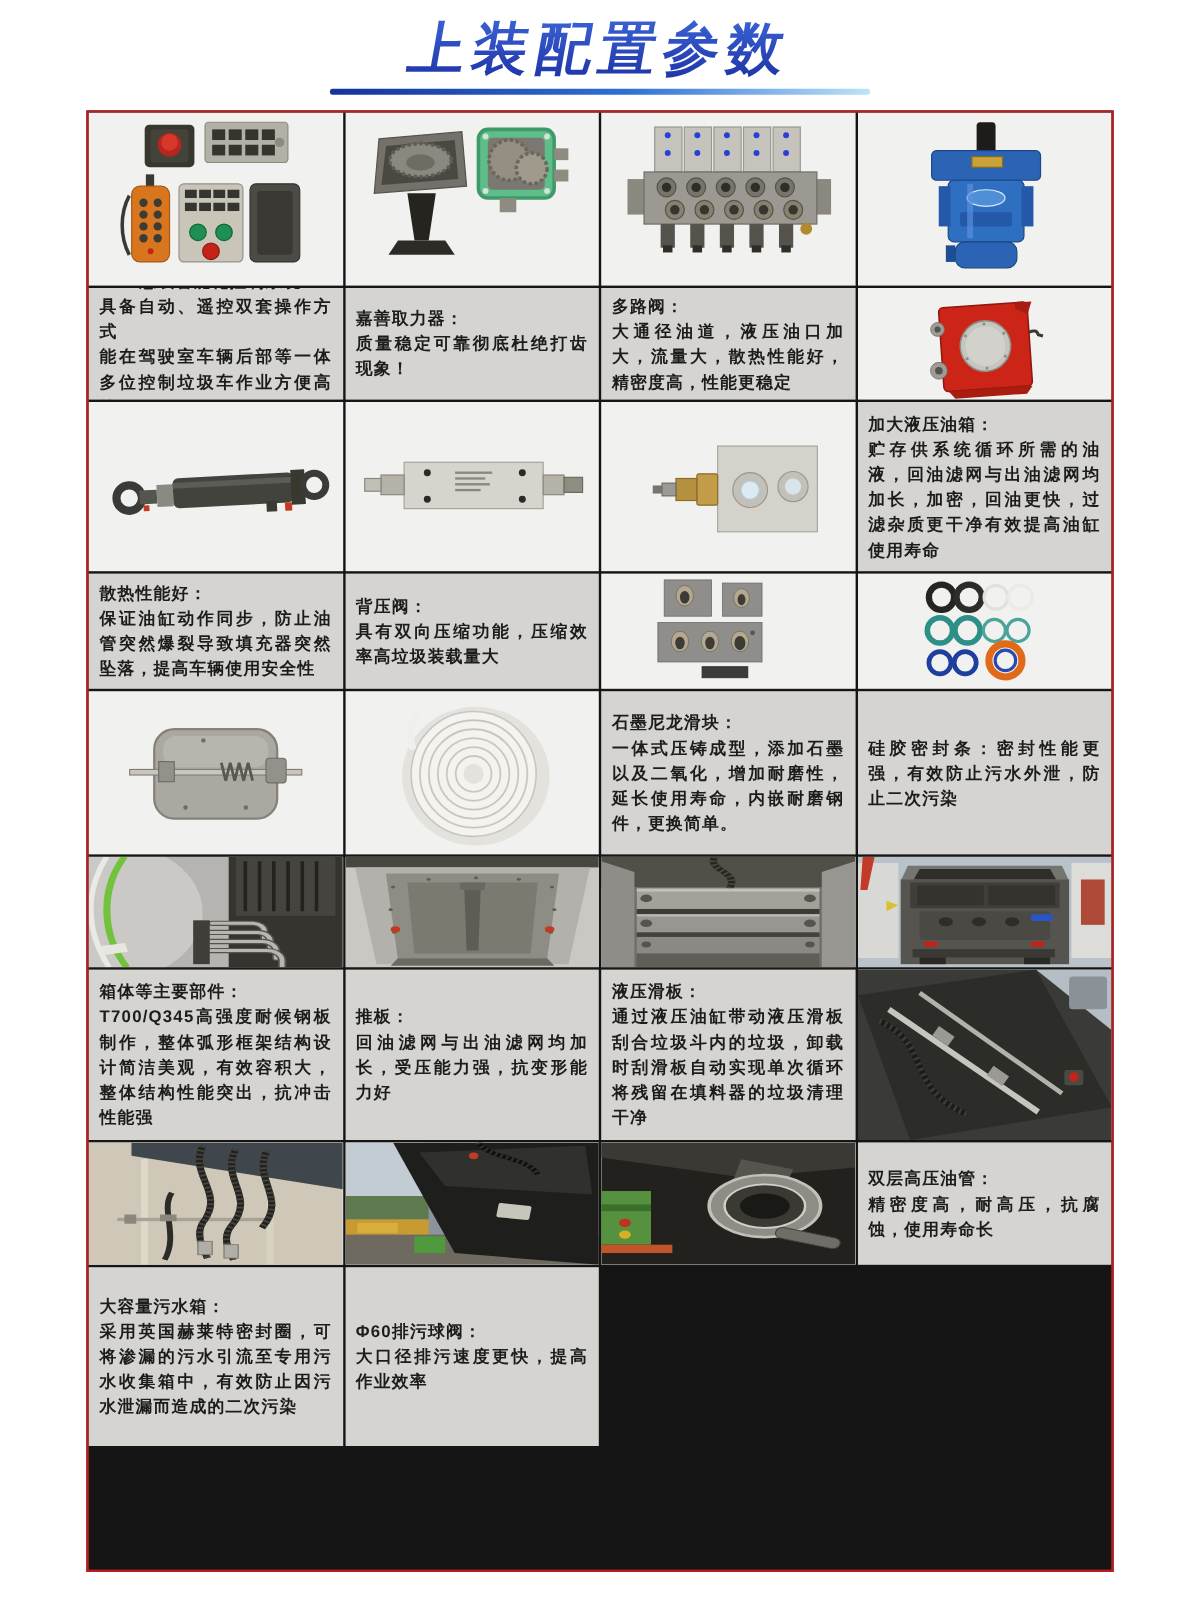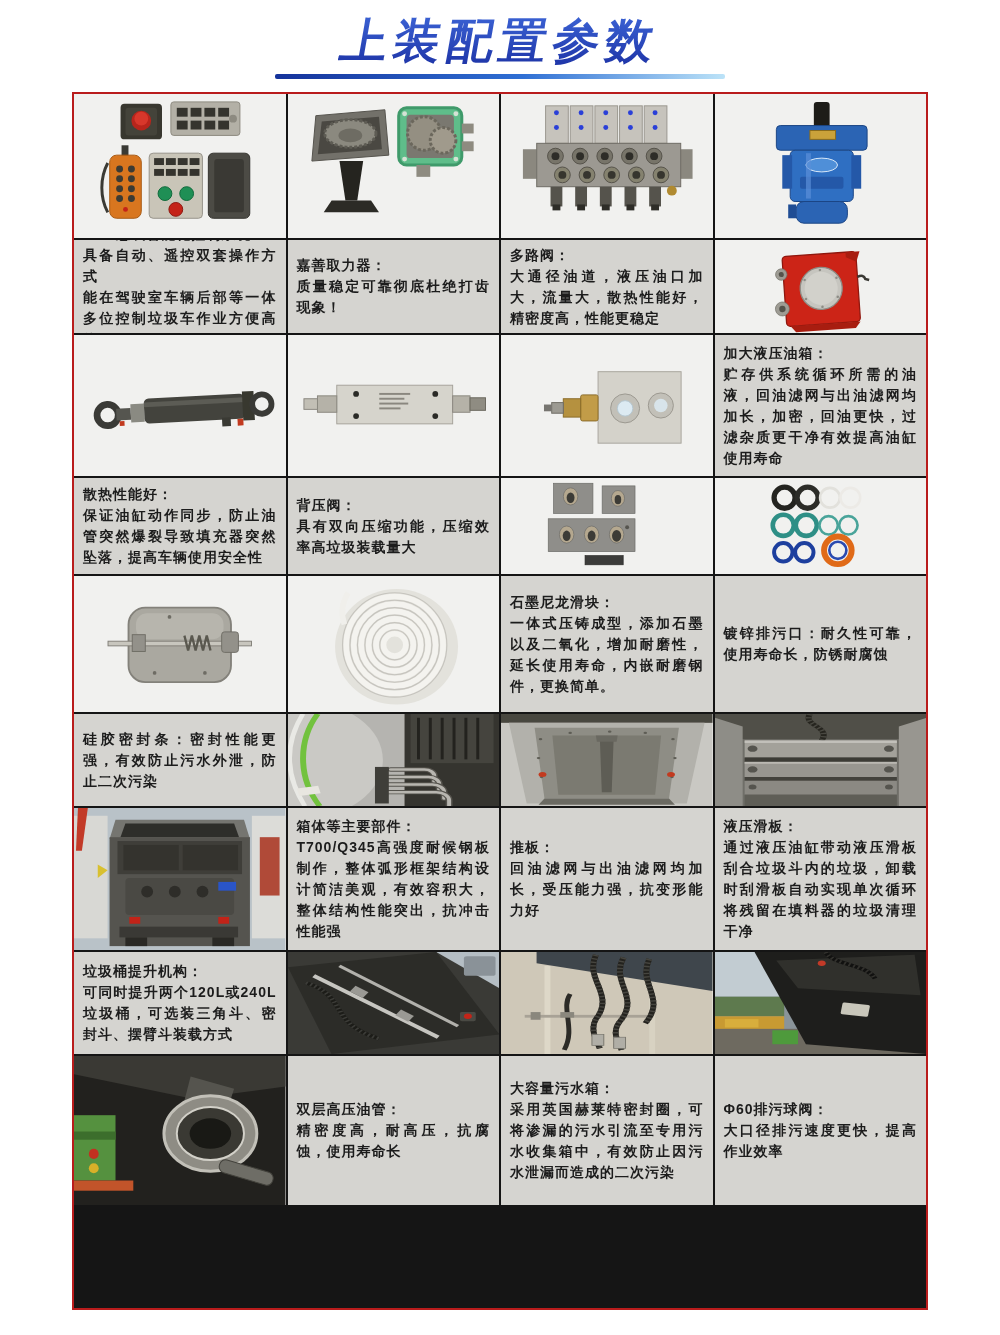--- a/index.html
+++ b/index.html
@@ -404,23 +404,20 @@
       </g>
       <path d="M54,52 q-6,-18 4,-34" stroke="#f0efeb" stroke-width="6" fill="none"></path>
     </svg>
   </div>
 
   <div class="cell txt">
     <div class="spec-text">石墨尼龙滑块：
 一体式压铸成型，添加石墨以及二氧化，增加耐磨性，延长使用寿命，内嵌耐磨钢件，更换简单。</div>
   </div>
   <div class="cell txt">
-    <div class="spec-text">镀锌排污口：耐久性可靠，使用寿命长，防锈耐腐蚀</div>
-  </div>
-  <div class="cell txt">
     <div class="spec-text">硅胶密封条：密封性能更强，有效防止污水外泄，防止二次污染</div>
   </div>
 
   <div class="cell img">
     <svg viewBox="0 0 214 146" preserveAspectRatio="none">
       <rect width="214" height="146" fill="#8e8d89"></rect>
       <rect x="0" y="0" width="118" height="146" fill="#b5b4b0"></rect>
       <ellipse cx="16" cy="73" rx="80" ry="92" fill="#cac9c5"></ellipse>
       <path d="M30,0 C10,42 10,102 32,146" stroke="#72c23e" stroke-width="6" fill="none"></path>
       <path d="M15,0 C-3,46 -3,96 17,146" stroke="#e9e9e5" stroke-width="5" fill="none"></path>
@@ -538,24 +535,20 @@
 T700/Q345高强度耐候钢板制作，整体弧形框架结构设计简洁美观，有效容积大，整体结构性能突出，抗冲击性能强</div>
   </div>
   <div class="cell txt">
     <div class="spec-text">推板：
 回油滤网与出油滤网均加长，受压能力强，抗变形能力好</div>
   </div>
   <div class="cell txt">
     <div class="spec-text">液压滑板：
 通过液压油缸带动液压滑板刮合垃圾斗内的垃圾，卸载时刮滑板自动实现单次循环将残留在填料器的垃圾清理干净</div>
   </div>
-  <div class="cell txt">
-    <div class="spec-text">垃圾桶提升机构：
-可同时提升两个120L或240L垃圾桶，可选装三角斗、密封斗、摆臂斗装载方式</div>
-  </div>
 
   <div class="cell img">
     <svg viewBox="0 0 214 146" preserveAspectRatio="none">
       <rect width="214" height="146" fill="#3a3a36"></rect>
       <polygon points="150,0 214,0 214,52" fill="#b5bec4"></polygon>
       <rect x="178" y="6" width="32" height="28" rx="3" fill="#8a9298"></rect>
       <polygon points="0,22 150,0 214,118 44,146" fill="#2c2c28"></polygon>
       <line x1="26" y1="34" x2="152" y2="122" stroke="#c6c5c0" stroke-width="5"></line>
       <line x1="52" y1="20" x2="172" y2="106" stroke="#b2b1ac" stroke-width="4"></line>
       <path d="M18,44 C62,64 40,102 92,124" stroke="#1c1c18" stroke-width="5" fill="none"></path>

